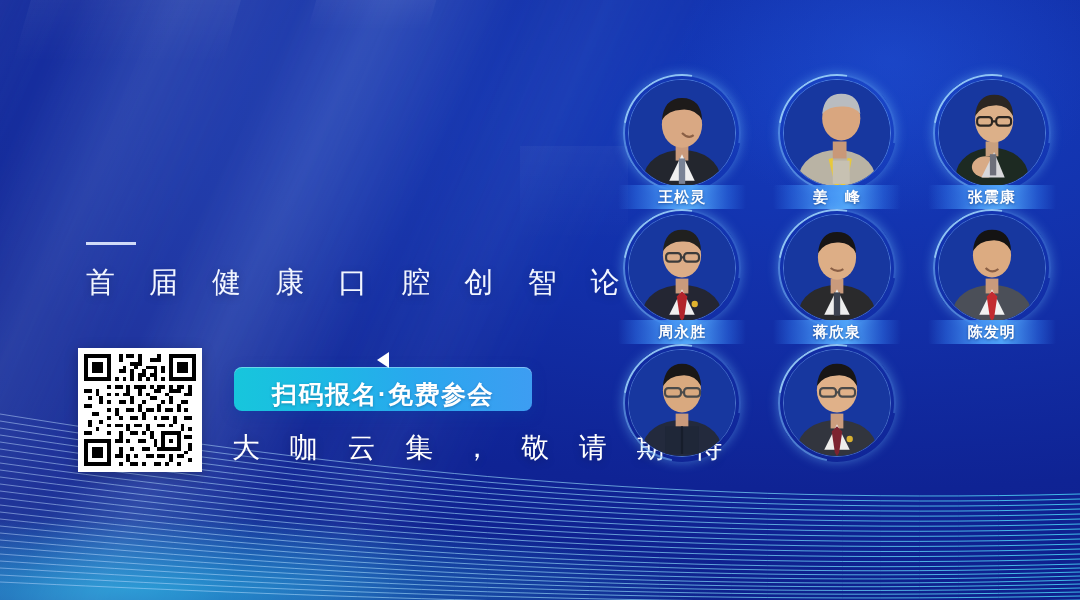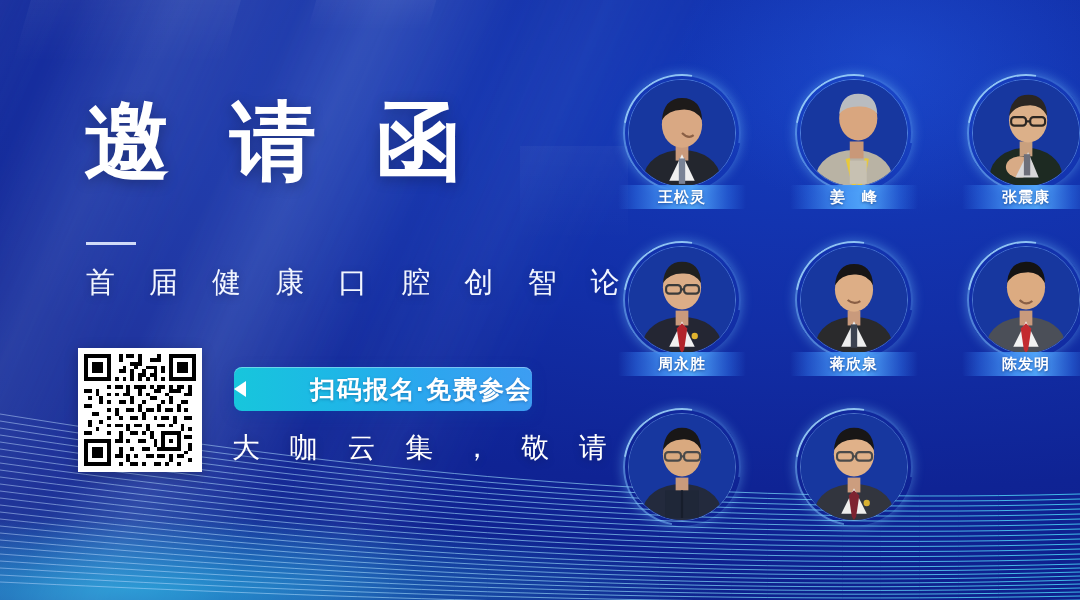--- a/index.html
+++ b/index.html
@@ -112,22 +112,23 @@
   }
   .qr-box svg { display:block; width:100%; height:100%; }
 
   
   .cta {
     position:absolute; left:234px; top:367px;
     width:298px; height:44px;
     border-radius:8px;
     background:linear-gradient(90deg,#17c6dc 0%, #1eb7e6 34%, #2aa7ee 62%, #3d9df2 100%);
     box-shadow:0 4px 14px rgba(10,60,160,.45), inset 0 1px 0 rgba(255,255,255,.35);
-    display:flex; align-items:center; justify-content:space-between;
+    display:flex; align-items:center; justify-content:flex-end;
     gap:10px;
+    flex-direction:column;
   }
   .cta-arrow {
     width:0; height:0;
     border-top:8px solid transparent;
     border-bottom:8px solid transparent;
     border-right:12px solid #ffffff;
     flex:0 0 auto;
   }
   .cta-label {
     font-size:25px; font-weight:bold; color:#ffffff;
@@ -144,21 +145,21 @@
     text-shadow:0 2px 8px rgba(0,0,0,.25);
   }
 
   
   .grid {
     position:absolute; left:612px; top:80px;
     width:450px;
     display:grid;
     grid-template-columns:repeat(3,1fr);
     grid-template-rows:repeat(3,135px);
-    column-gap:14px; row-gap:0px;gap:32px;
+    column-gap:14px; row-gap:0px;
   }
   .speaker { position:relative; width:140px; height:135px; justify-self:center; }
 
   .ring-wrap {
     position:absolute; left:50%; top:0;
     transform:translateX(-50%);
     width:106px; height:106px;
   }
   
   .ring-arc {
@@ -259,21 +260,20 @@
         <path d="M0,151 C300,171 640,191 1080,182"></path>
         <path d="M0,158 C300,176 640,194 1080,186"></path>
         <path d="M0,165 C300,181 640,197 1080,190"></path>
         <path d="M0,172 C300,186 640,200 1080,194"></path>
       </g>
     </svg>
   </div>
 
   <div class="left-col">
 
-    <div class="title">邀 请 函</div>
 
     <div class="divider"></div>
 
     <div class="subtitle">首 届 健 康 口 腔 创 智 论 坛</div>
 
     <div class="qr-box">
       <svg viewBox="0 0 29 29" shape-rendering="crispEdges" aria-hidden="true">
         <rect width="29" height="29" fill="#ffffff"></rect>
         <g fill="#000000">
 

